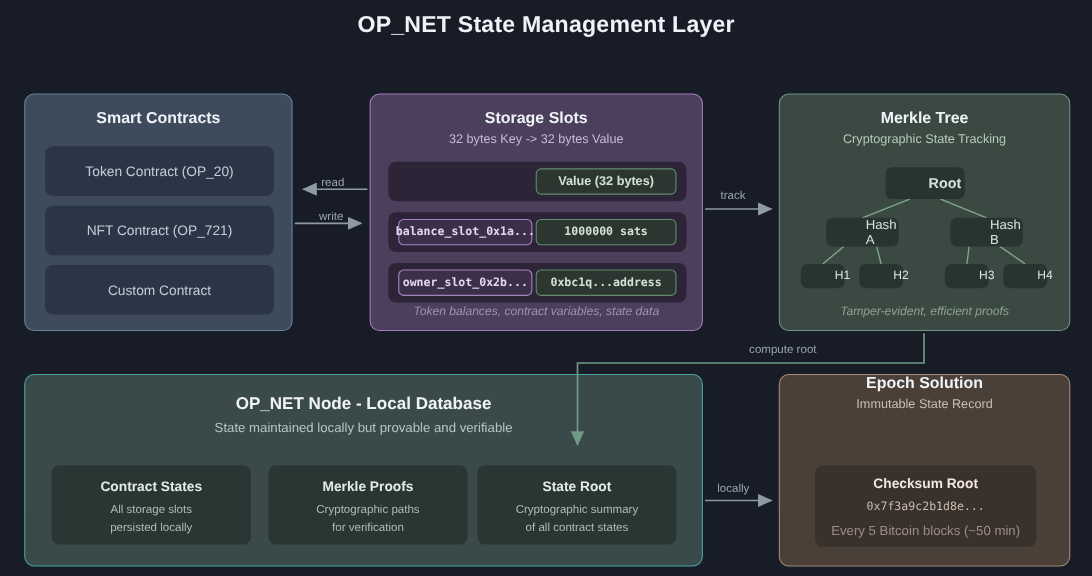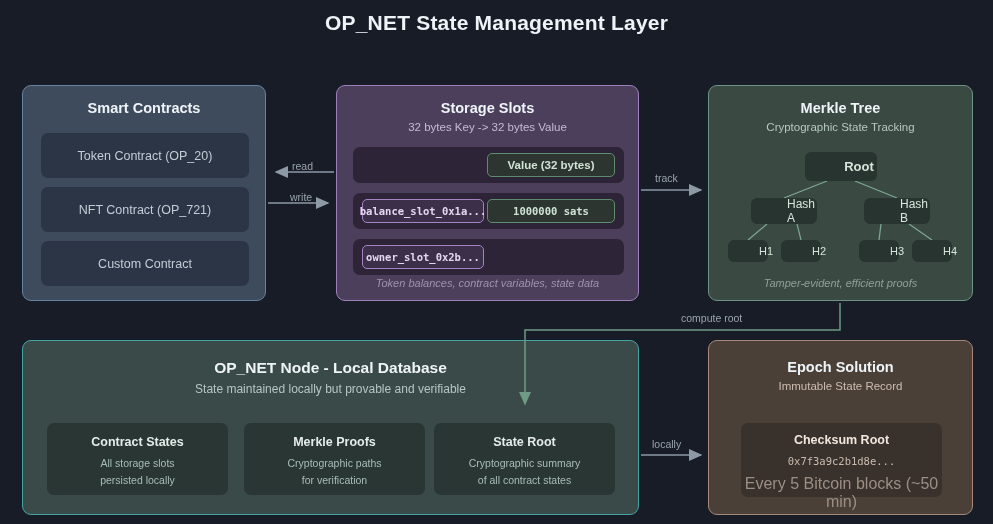--- a/index.html
+++ b/index.html
@@ -185,41 +185,41 @@
     line-height: 1.45;
   }
   .node-card-line.second { margin-top: 2px; }
 
   
   #epoch-solution {
     left: 708px; top: 340px; width: 265px; height: 175px;
     background: #4a4038;
     border-color: #a5897a;
   }
-  #epoch-solution .panel-title { margin-top: 18px; }
+  #epoch-solution .panel-title { }
   #epoch-solution .panel-sub { color: #cdbcb1; }
   #checksum-card {
     position: absolute;
     left: 32px; top: 82px; width: 201px; height: 74px;
     background: #39312b;
     border-radius: 7px;
     text-align: center;
   }
   #checksum-title {
     margin-top: 10px;
     font-size: 12.5px; font-weight: bold;
     color: #f0e6dd;
   }
   #checksum-hash {
     margin-top: 8px;
     color: #cbbcb1;
   }
   #checksum-note {
     margin-top: 8px;
-    font-size: 16px;
+    font-size: 12px;
     color: #9c8e84;
   }
 
   
   .wire-label {
     position: absolute;
     font-size: 10.5px;
     color: #9aa3ae;
     z-index: 6;
     white-space: nowrap;
@@ -290,20 +290,21 @@
 
     <div class="slot-row" id="slot-row-0">
       <div class="slot-val">Value (32 bytes)</div>
     </div>
     <div class="slot-row" id="slot-row-1">
       <div class="slot-key mono">balance_slot_0x1a...</div>
       <div class="slot-val mono">1000000 sats</div>
     </div>
     <div class="slot-row" id="slot-row-2">
       <div class="slot-key mono">owner_slot_0x2b...</div>
+      <div class="slot-val mono">0xbc1q...address</div>
     </div>
 
     <div class="panel-foot">Token balances, contract variables, state data</div>
   </div>
 
   <div class="panel" id="merkle-tree">
     <div class="panel-title">Merkle Tree</div>
     <div class="panel-sub">Cryptographic State Tracking</div>
 
     <svg id="tree-lines" viewBox="0 0 265 216">

